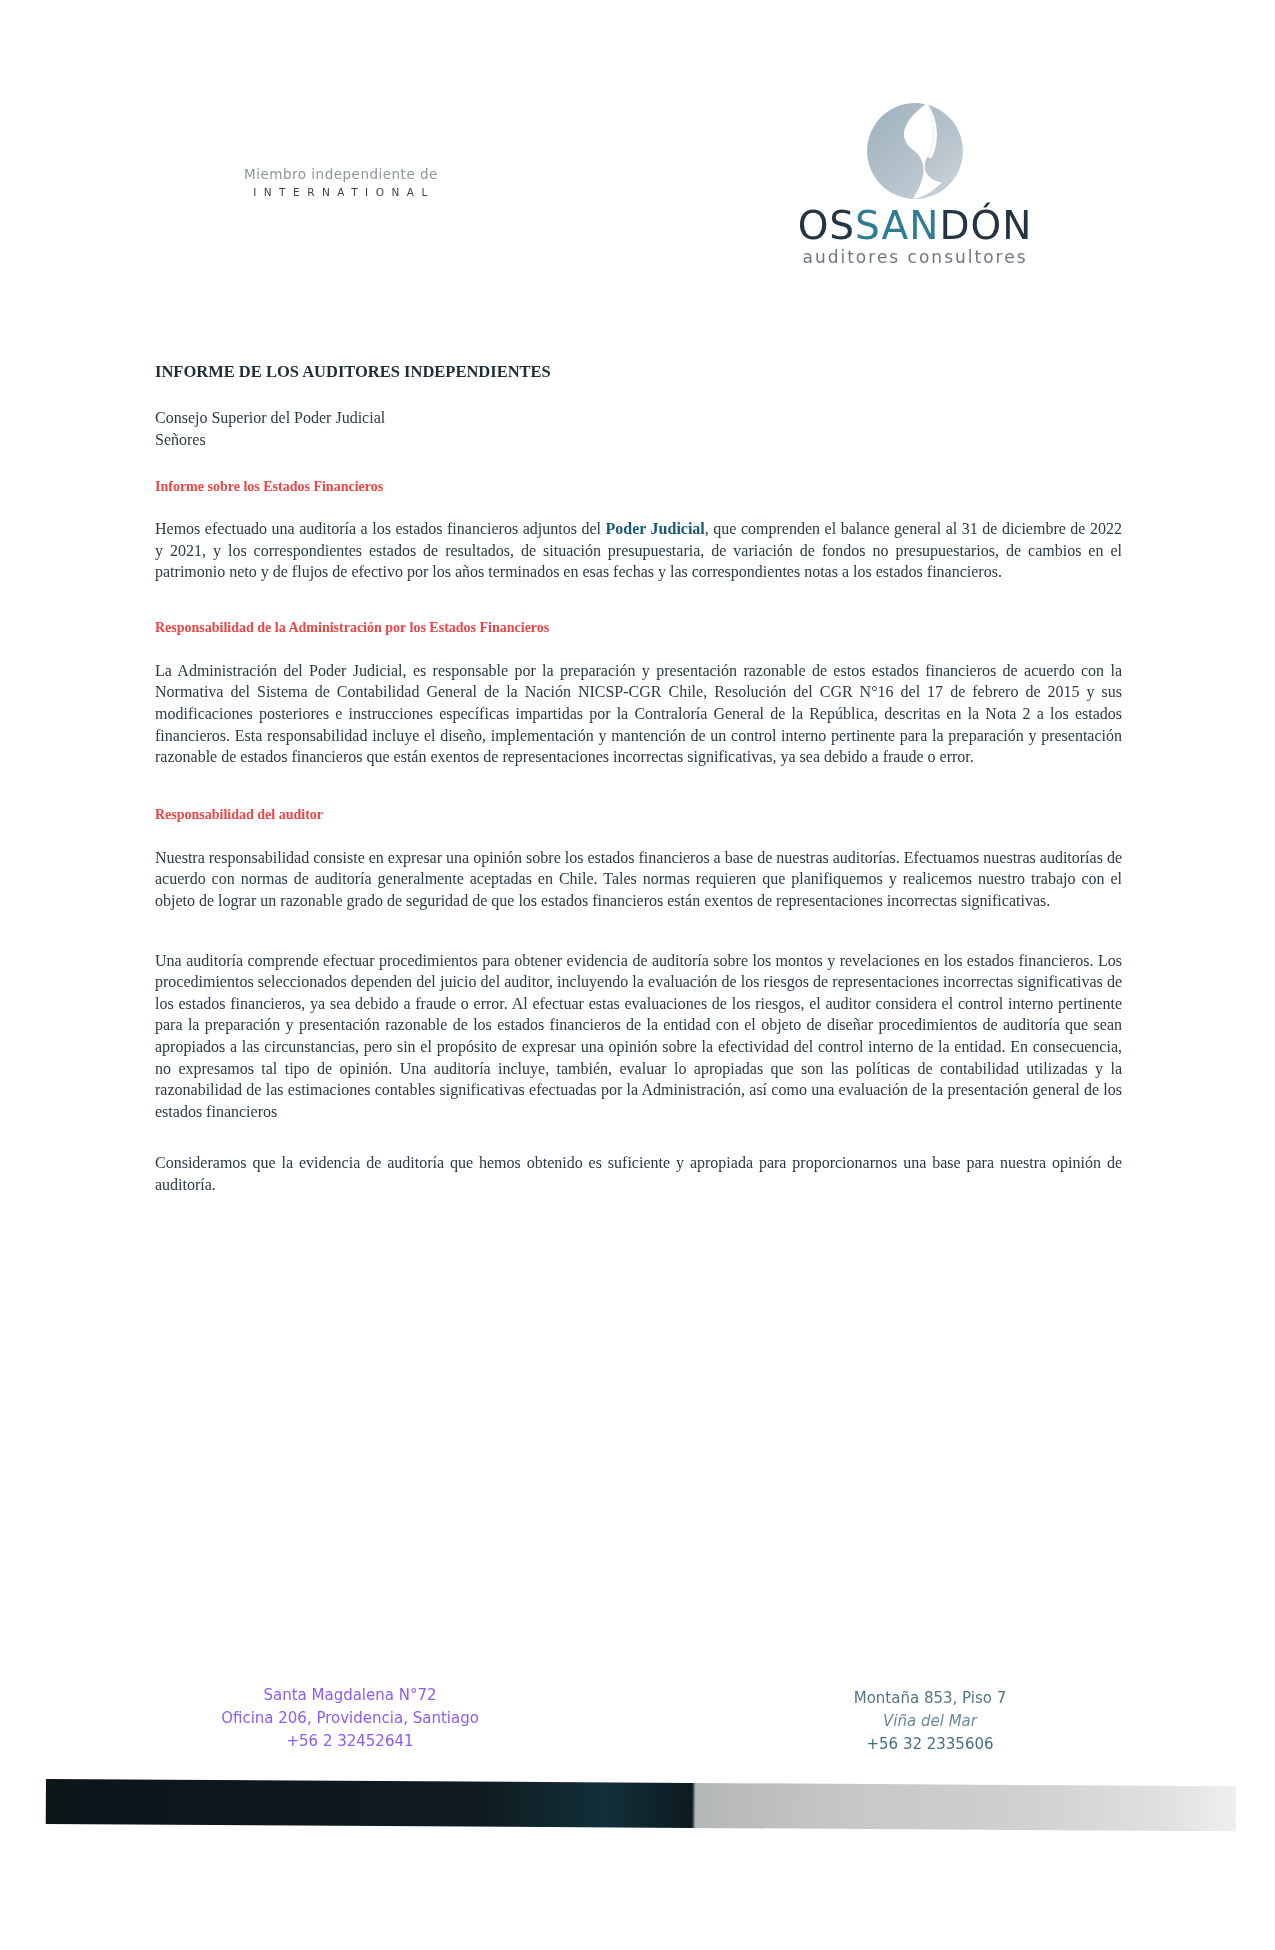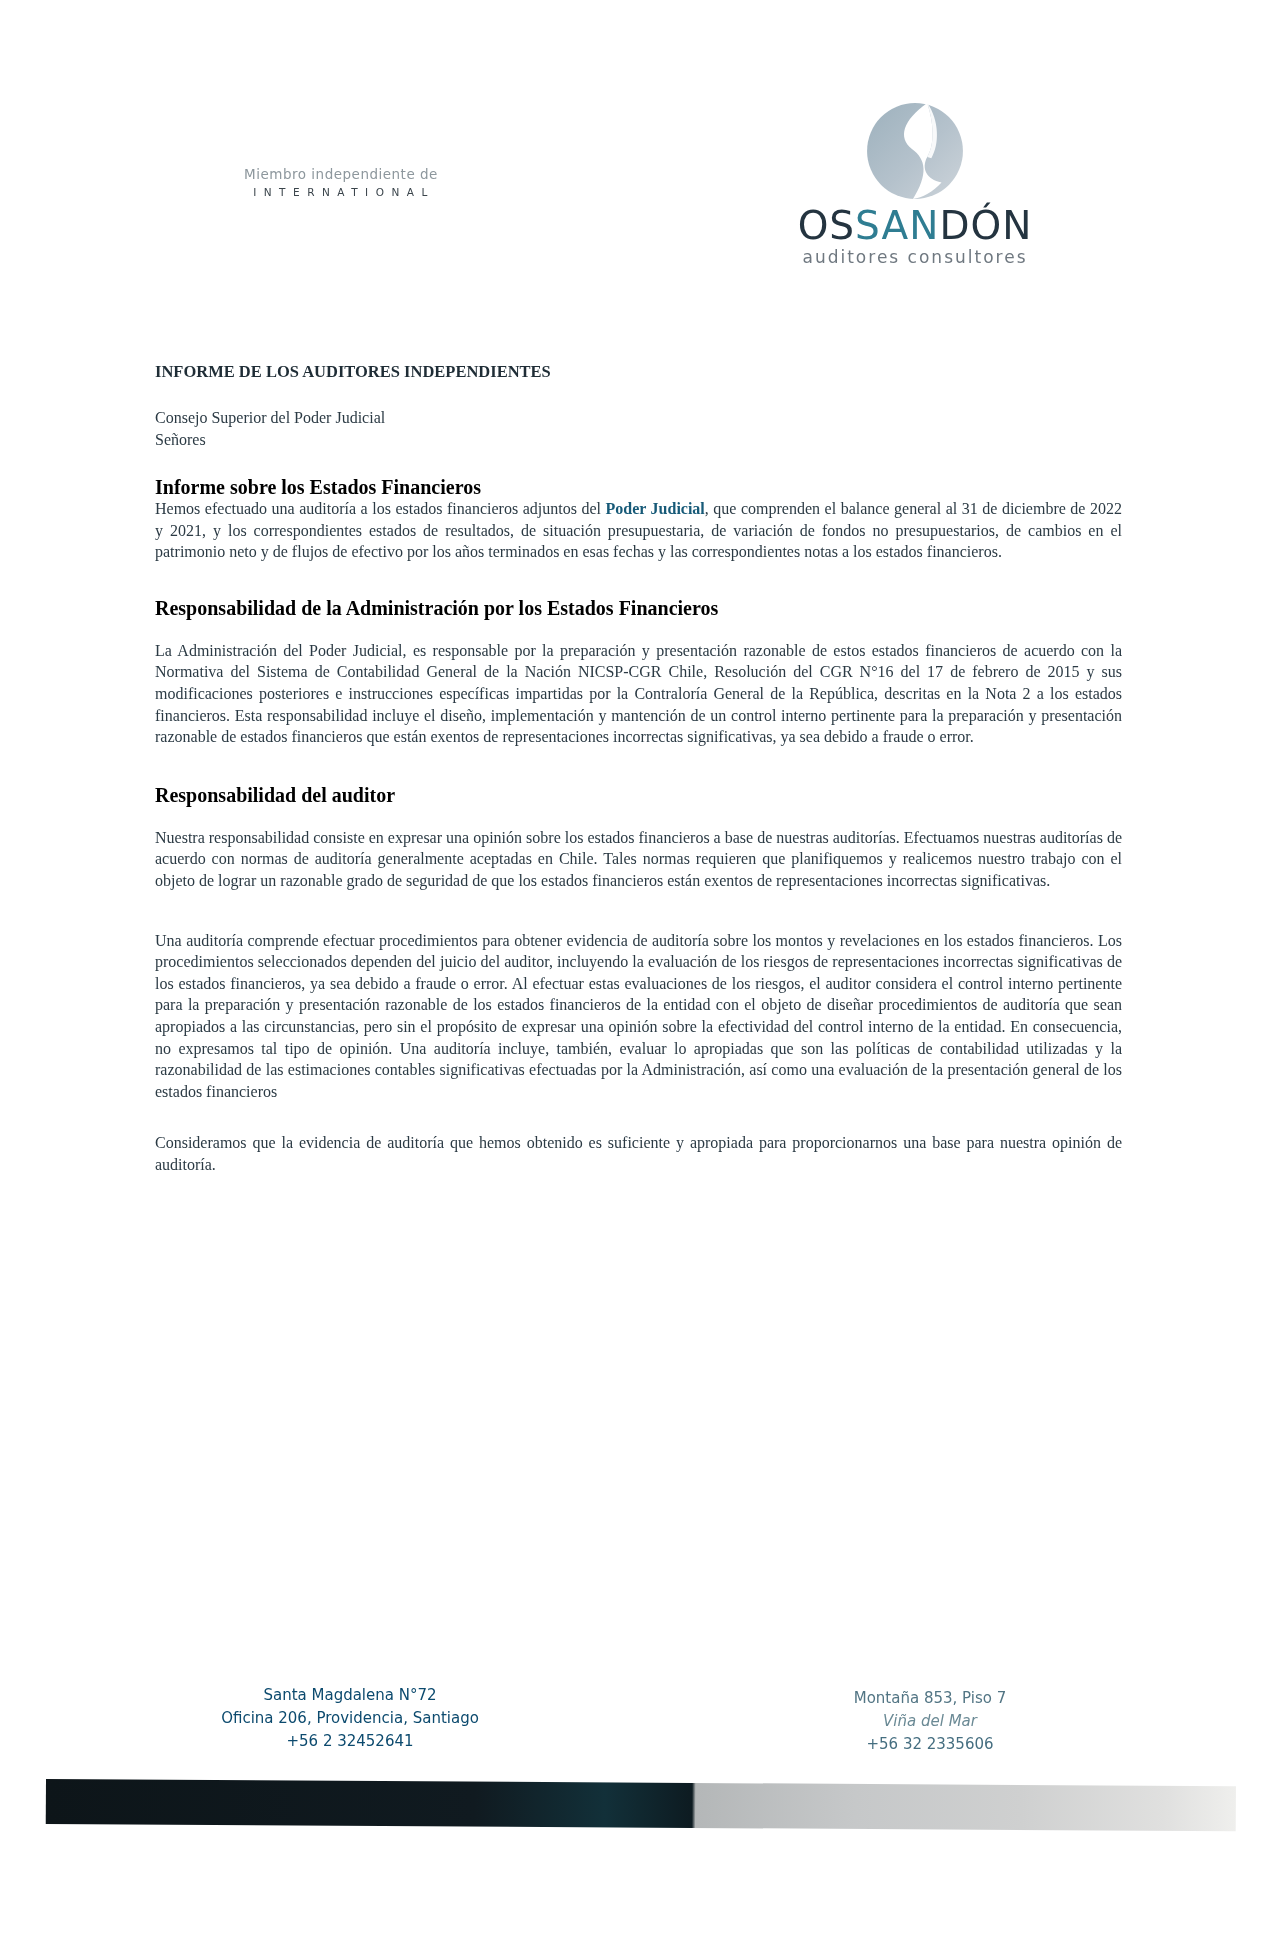--- a/index.html
+++ b/index.html
@@ -22,35 +22,35 @@
   .oss { position:absolute; left:775px; top:100px; width:280px; text-align:center; }
   .oss-swirl { display:block; margin:0 auto; }
   .oss-name { font-size:39px; line-height:42px; letter-spacing:1px; color:#243440; margin-top:3px; white-space:nowrap; }
   .oss-name .teal { color:#2f7d92; }
   .oss-subtitle { font-size:17px; color:#6f7880; letter-spacing:2px; margin-top:0px; }
 
   
   .content { position:absolute; left:155px; top:361px; width:967px;font-family:Liberation Serif, serif; }
   .doc-title { font-size:16.5px; font-weight:bold; color:#1f2d36; line-height:22px; }
   .salutation { margin-top:24px; font-size:16px; line-height:21.5px; }
-  .sec-heading { font-weight:bold; color:#000000; font-size:20px; line-height:22px; }
+  .sec-heading { font-weight:bold; color:#ef4444; font-size:14px; line-height:22px; }
   .h-informe { margin-top:26px; }
   .h-admin   { margin-top:34px; }
   .h-auditor { margin-top:36px; }
   .para { font-size:16px; line-height:21.6px; text-align:justify; margin:0; }
-  .p-intro      { }
+  .p-intro      { margin-top:20px; }
   .p-admin      { margin-top:21px; }
   .p-auditor    { margin-top:21px; }
   .p-procedures { margin-top:38px; }
   .p-conclusion { margin-top:30px; }
   .emph { font-weight:bold; color:#175a78; }
 
   
   .footer-block { position:absolute; width:340px; text-align:center; font-size:15px; line-height:23px; }
-  .footer-santiago { left:180px; top:1684px; color:#0c4a6e; }
+  .footer-santiago { left:180px; top:1684px; color:#8b5cf6; }
   .footer-vina     { left:760px; top:1687px; color:#527584; }
   .footer-vina .l2 { color:#6b8a95;font-style:italic; }
   .footer-vina .l3 { color:#456e80; }
 
   
   .bottom-bar {
     position:absolute; left:46px; top:1779px; width:1190px; height:45px;
     transform:rotate(0.35deg); transform-origin:left top;
     background:linear-gradient(to right,
       #0d1519 0%, #101a20 36%, #123039 47%, #0d1b21 54.3%,

